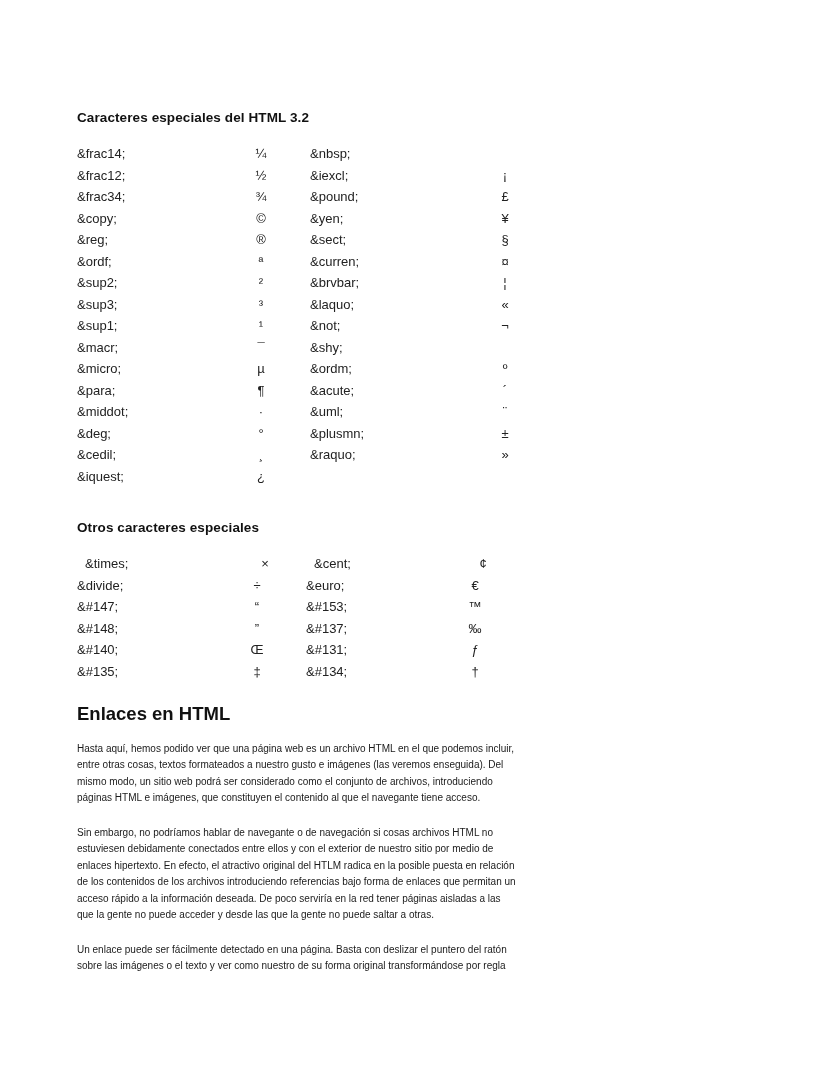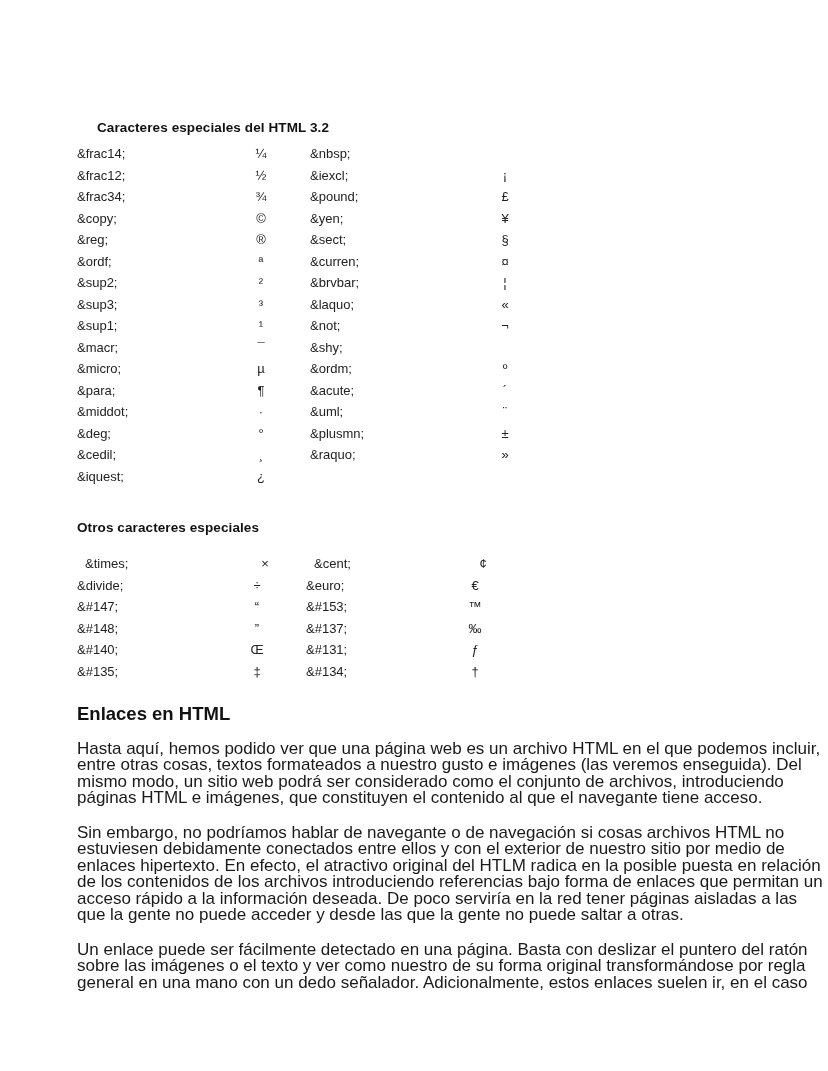--- a/index.html
+++ b/index.html
@@ -10,29 +10,29 @@
     .row { position: absolute; left: 0; height: 21px; width: 828px; font-size: 13px; color: #222; }
     .row span { position: absolute; top: 0; white-space: nowrap; }
     .c-name1 { left: 77px; }
     .t1 .c-ch1 { left: 254px; width: 14px; text-align: center; }
     .t1 .c-name2 { left: 310px; }
     .t1 .c-ch2 { left: 498px; width: 14px; text-align: center; }
     .t2 .c-ch1 { left: 250px; width: 14px; text-align: center; }
     .t2 .c-name2 { left: 306px; }
     .t2 .c-ch2 { left: 468px; width: 14px; text-align: center; }
     .h2 { position: absolute; left: 77px; top: 703px; font-size: 18.5px; font-weight: bold; color: #111; }
-    .para { position: absolute; left: 77px; width: 690px; font-size: 17px; line-height: 16.4px; color: #1a1a1a; }
+    .para { position: absolute; left: 77px; width: 690px; font-size: 10px; line-height: 16.4px; color: #1a1a1a; }
     .para .line { display: block; white-space: nowrap; }
   </style>
 </head>
 <body>
 
 <div class="page">
 
-  <div class="h3" style="top:120px;margin-left:20px;">Caracteres especiales del HTML 3.2</div>
+  <div class="h3" style="top:110px;">Caracteres especiales del HTML 3.2</div>
   <div id="table1">
       <div class="row t1" style="top: 146px;">
         <span class="c-name1">&amp;frac14;</span>
         <span class="c-ch1">¼</span>
         <span class="c-name2">&amp;nbsp;</span>
         <span class="c-ch2"></span>
       </div>
       <div class="row t1" style="top: 167.5px;">
         <span class="c-name1">&amp;frac12;</span>
         <span class="c-ch1">½</span>
@@ -176,15 +176,14 @@
     <span class="line">Sin embargo, no podríamos hablar de navegante o de navegación si cosas archivos HTML no</span>
     <span class="line">estuviesen debidamente conectados entre ellos y con el exterior de nuestro sitio por medio de</span>
     <span class="line">enlaces hipertexto. En efecto, el atractivo original del HTLM radica en la posible puesta en relación</span>
     <span class="line">de los contenidos de los archivos introduciendo referencias bajo forma de enlaces que permitan un</span>
     <span class="line">acceso rápido a la información deseada. De poco serviría en la red tener páginas aisladas a las</span>
     <span class="line">que la gente no puede acceder y desde las que la gente no puede saltar a otras.</span>
   </div>
   <div class="para" style="top:942px;">
     <span class="line">Un enlace puede ser fácilmente detectado en una página. Basta con deslizar el puntero del ratón</span>
     <span class="line">sobre las imágenes o el texto y ver como nuestro de su forma original transformándose por regla</span>
-    <span class="line">general en una mano con un dedo señalador. Adicionalmente, estos enlaces suelen ir, en el caso</span>
   </div>
 </div>
 
 </body></html>

